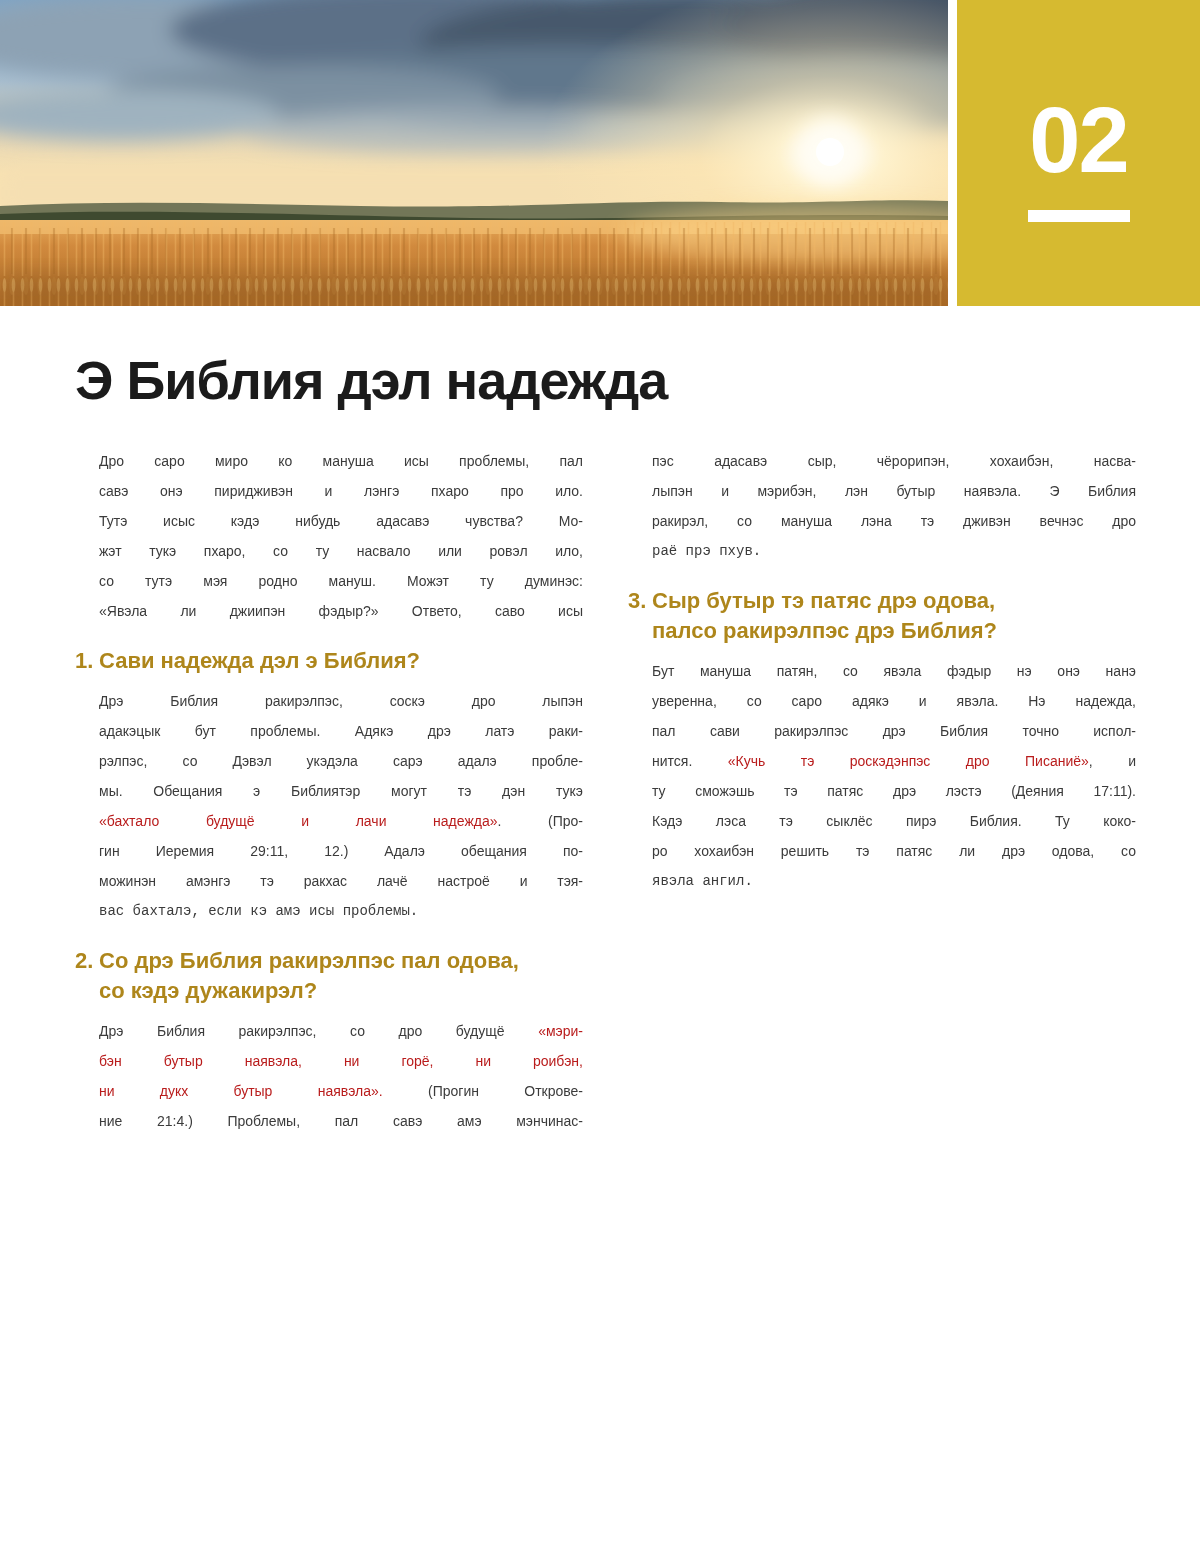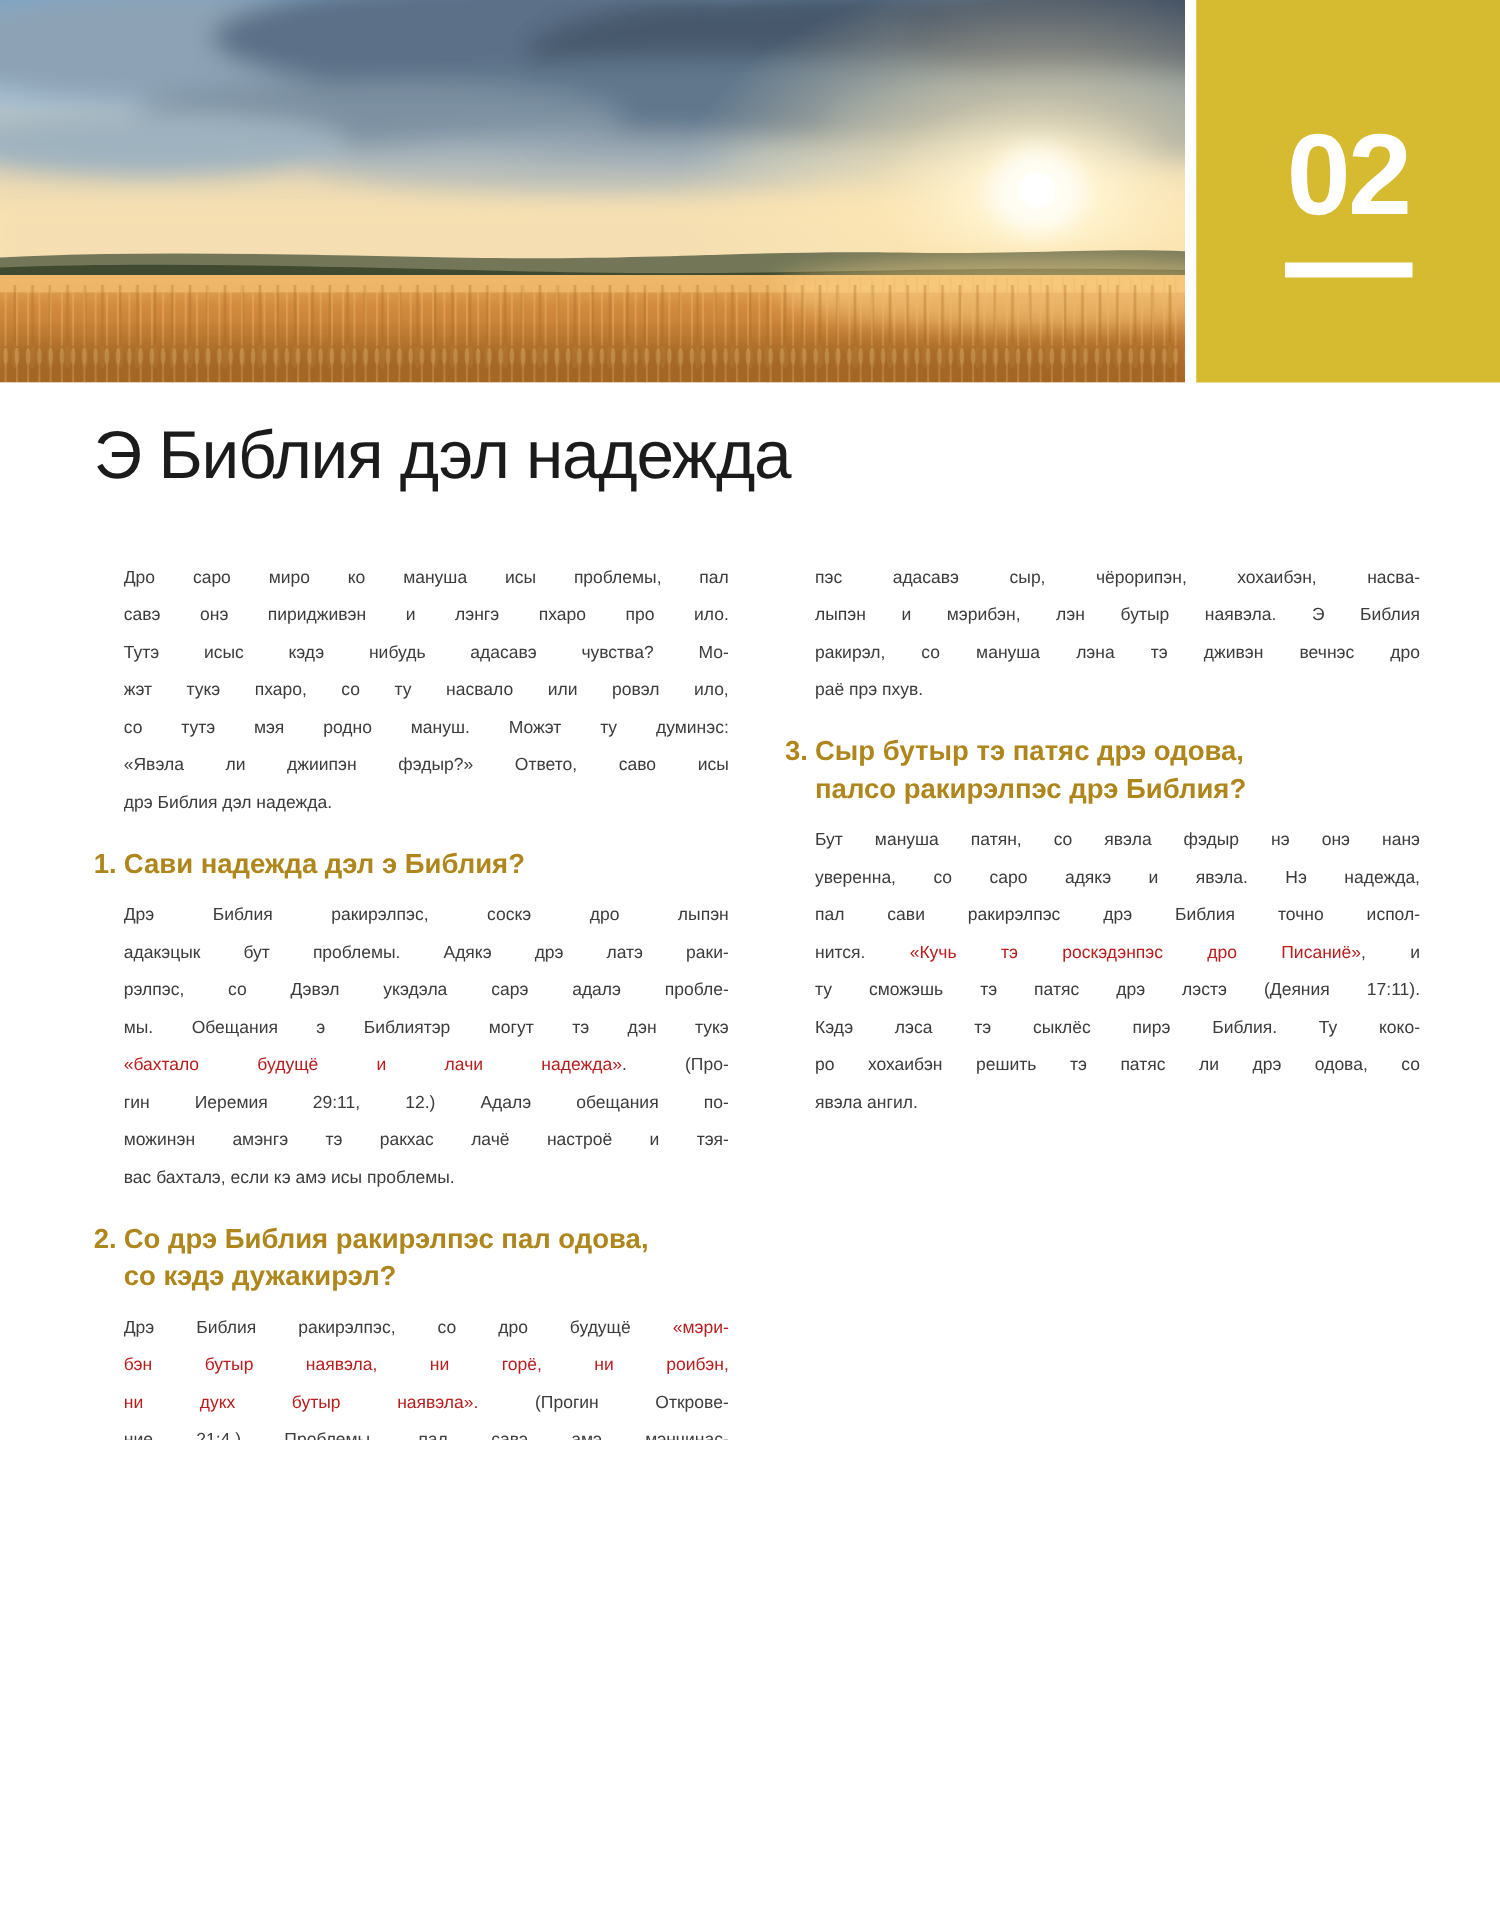--- a/index.html
+++ b/index.html
@@ -9,32 +9,32 @@
   
   .photo{position:absolute;left:0;top:0;width:948px;height:306px;overflow:hidden;}
   .photo svg{display:block;width:948px;height:306px;}
   .chapter-block{position:absolute;left:957px;top:0;width:243px;height:306px;
                  background:#d6ba30;display:flex;flex-direction:column;align-items:center;
                  padding-top:94px;box-sizing:border-box;}
   .chapter-num{font-size:92px;line-height:1;font-weight:700;color:#ffffff;letter-spacing:-2px;}
   .chapter-underline{width:102px;height:12px;background:#ffffff;margin-top:24px;}
 
   
-  .title{position:absolute;left:75px;top:337px;margin:0;font-size:54px;line-height:1;
-         font-weight:400;color:#1b1b1b;letter-spacing:-1px;}
+  .title{position:absolute;left:75px;top:353px;margin:0;font-size:54px;line-height:1;
+         font-weight:700;color:#1b1b1b;letter-spacing:-1px;}
 
   
   .col{position:absolute;top:446px;width:512px;}
   .col-left{left:75px;}
   .col-right{left:628px;}
 
   .para{margin:0 0 0 24px;width:484px;font-size:14px;color:#3b3b3b;}
   .line{line-height:30px;height:30px;overflow:hidden;text-align:justify;text-align-last:justify;
         text-justify:inter-word;}
-  .line.no-just{text-align:center;text-align-last:left;}
+  .line.no-just{text-align:center;text-align-last:left;font-family:Liberation Mono, monospace;}
   .line b{font-weight:400;color:#b91c1c;}
 
   .heading{display:flex;margin:20px 0 10px 0;font-size:22px;line-height:30px;font-weight:700;
            color:#ae861b;}
   .h-num{flex:0 0 24px;width:24px;}
   .h-text{flex:1;}
 </style>
 </head>
 <body>
 
@@ -113,21 +113,20 @@
   <h1 class="title">Э Библия дэл надежда</h1>
 
   <div class="col col-left" id="col-left">
       <div class="para">
         <div class="line"><span>Дро саро миро ко мануша исы проблемы, пал</span></div>
         <div class="line"><span>савэ онэ пиридживэн и лэнгэ пхаро про ило.</span></div>
         <div class="line"><span>Тутэ исыс кэдэ нибудь адасавэ чувства? Мо-</span></div>
         <div class="line"><span>жэт тукэ пхаро, со ту насвало или ровэл ило,</span></div>
         <div class="line"><span>со тутэ мэя родно мануш. Можэт ту думинэс:</span></div>
         <div class="line"><span>«Явэла ли джиипэн фэдыр?» Ответо, саво исы</span></div>
-        <div class="line no-just"><span>дрэ Библия дэл надежда.</span></div>
       </div>
       <div class="heading">
         <span class="h-num">1.</span>
         <span class="h-text">
           <div>Сави надежда дэл э Библия?</div>
         </span>
       </div>
       <div class="para">
         <div class="line"><span>Дрэ Библия ракирэлпэс, соскэ дро лыпэн</span></div>
         <div class="line"><span>адакэцык бут проблемы. Адякэ дрэ латэ раки-</span></div>

